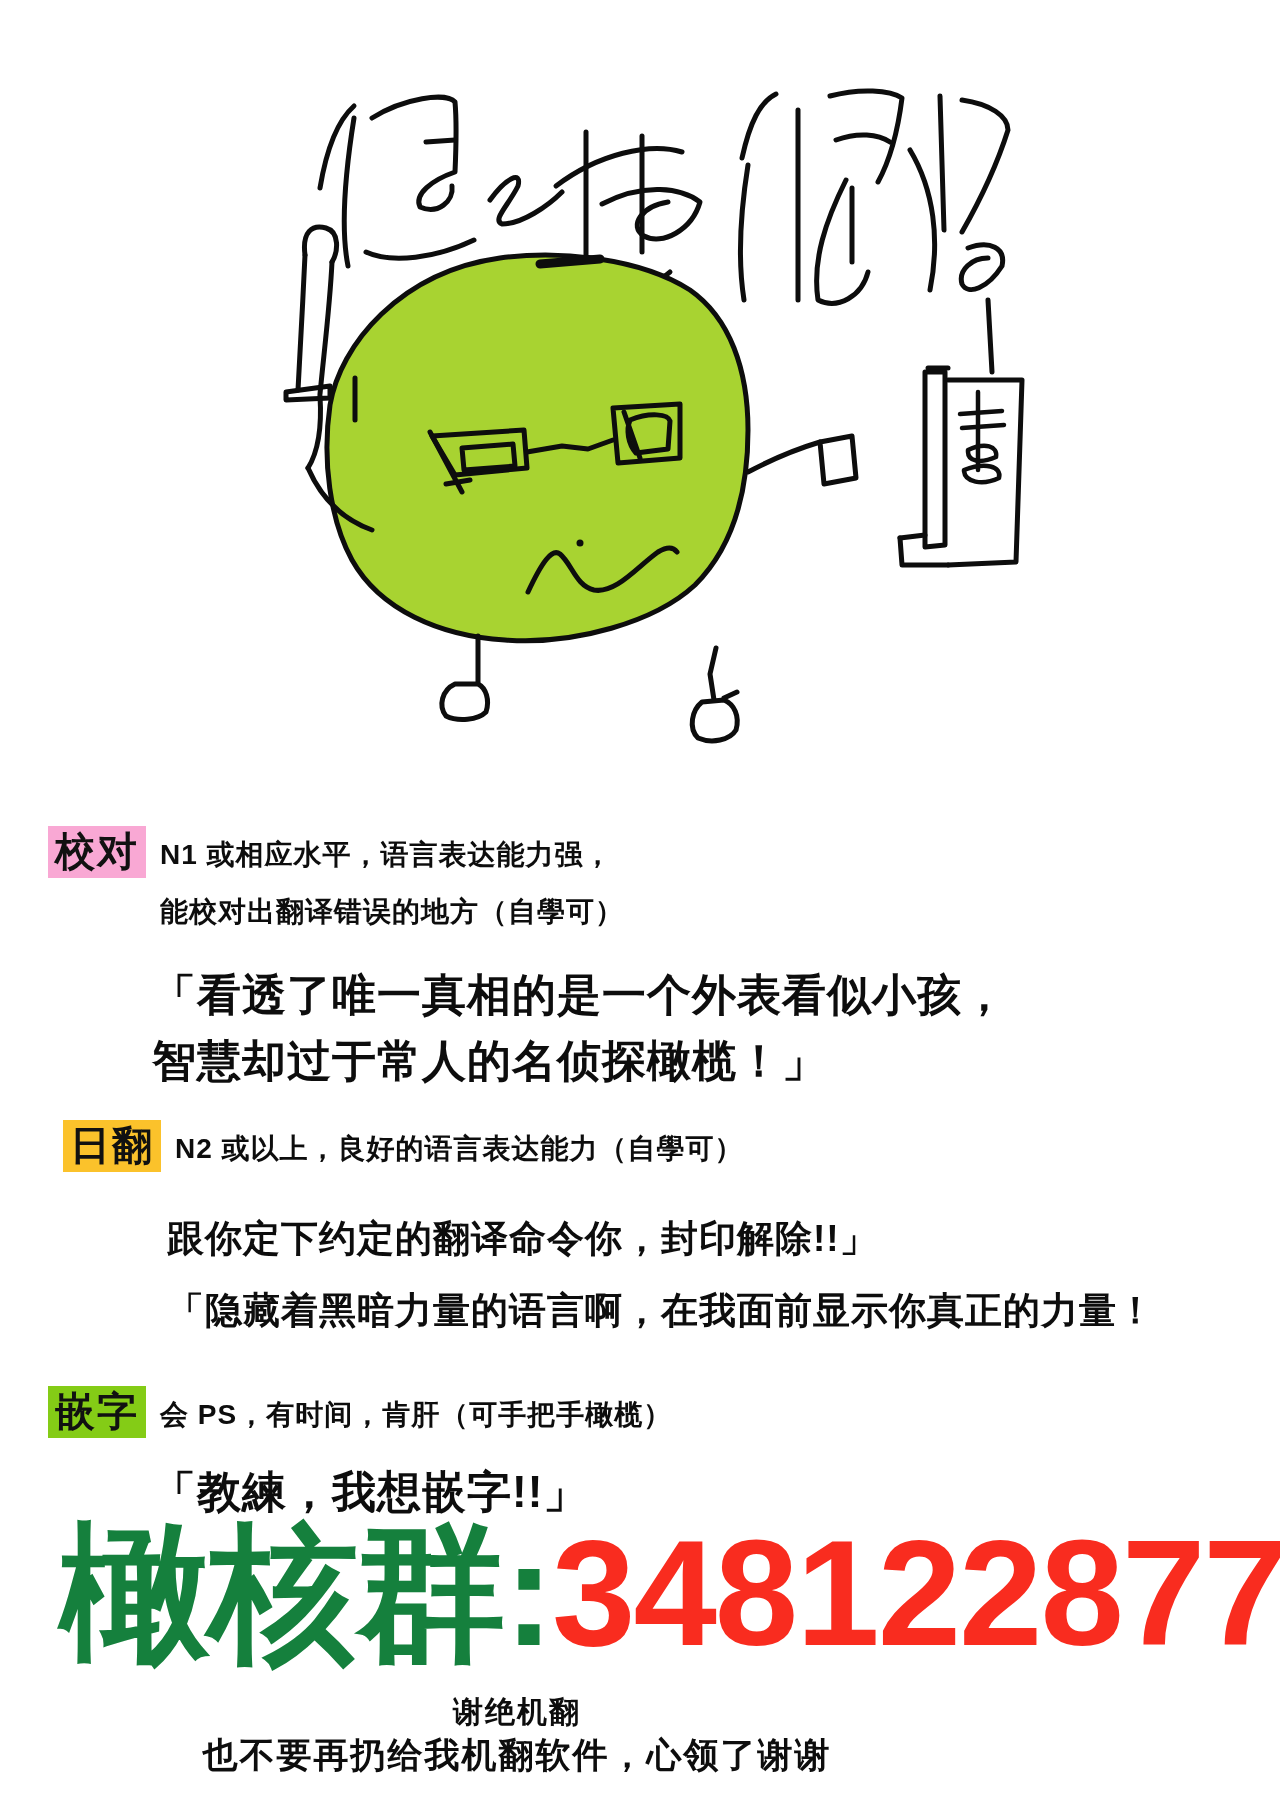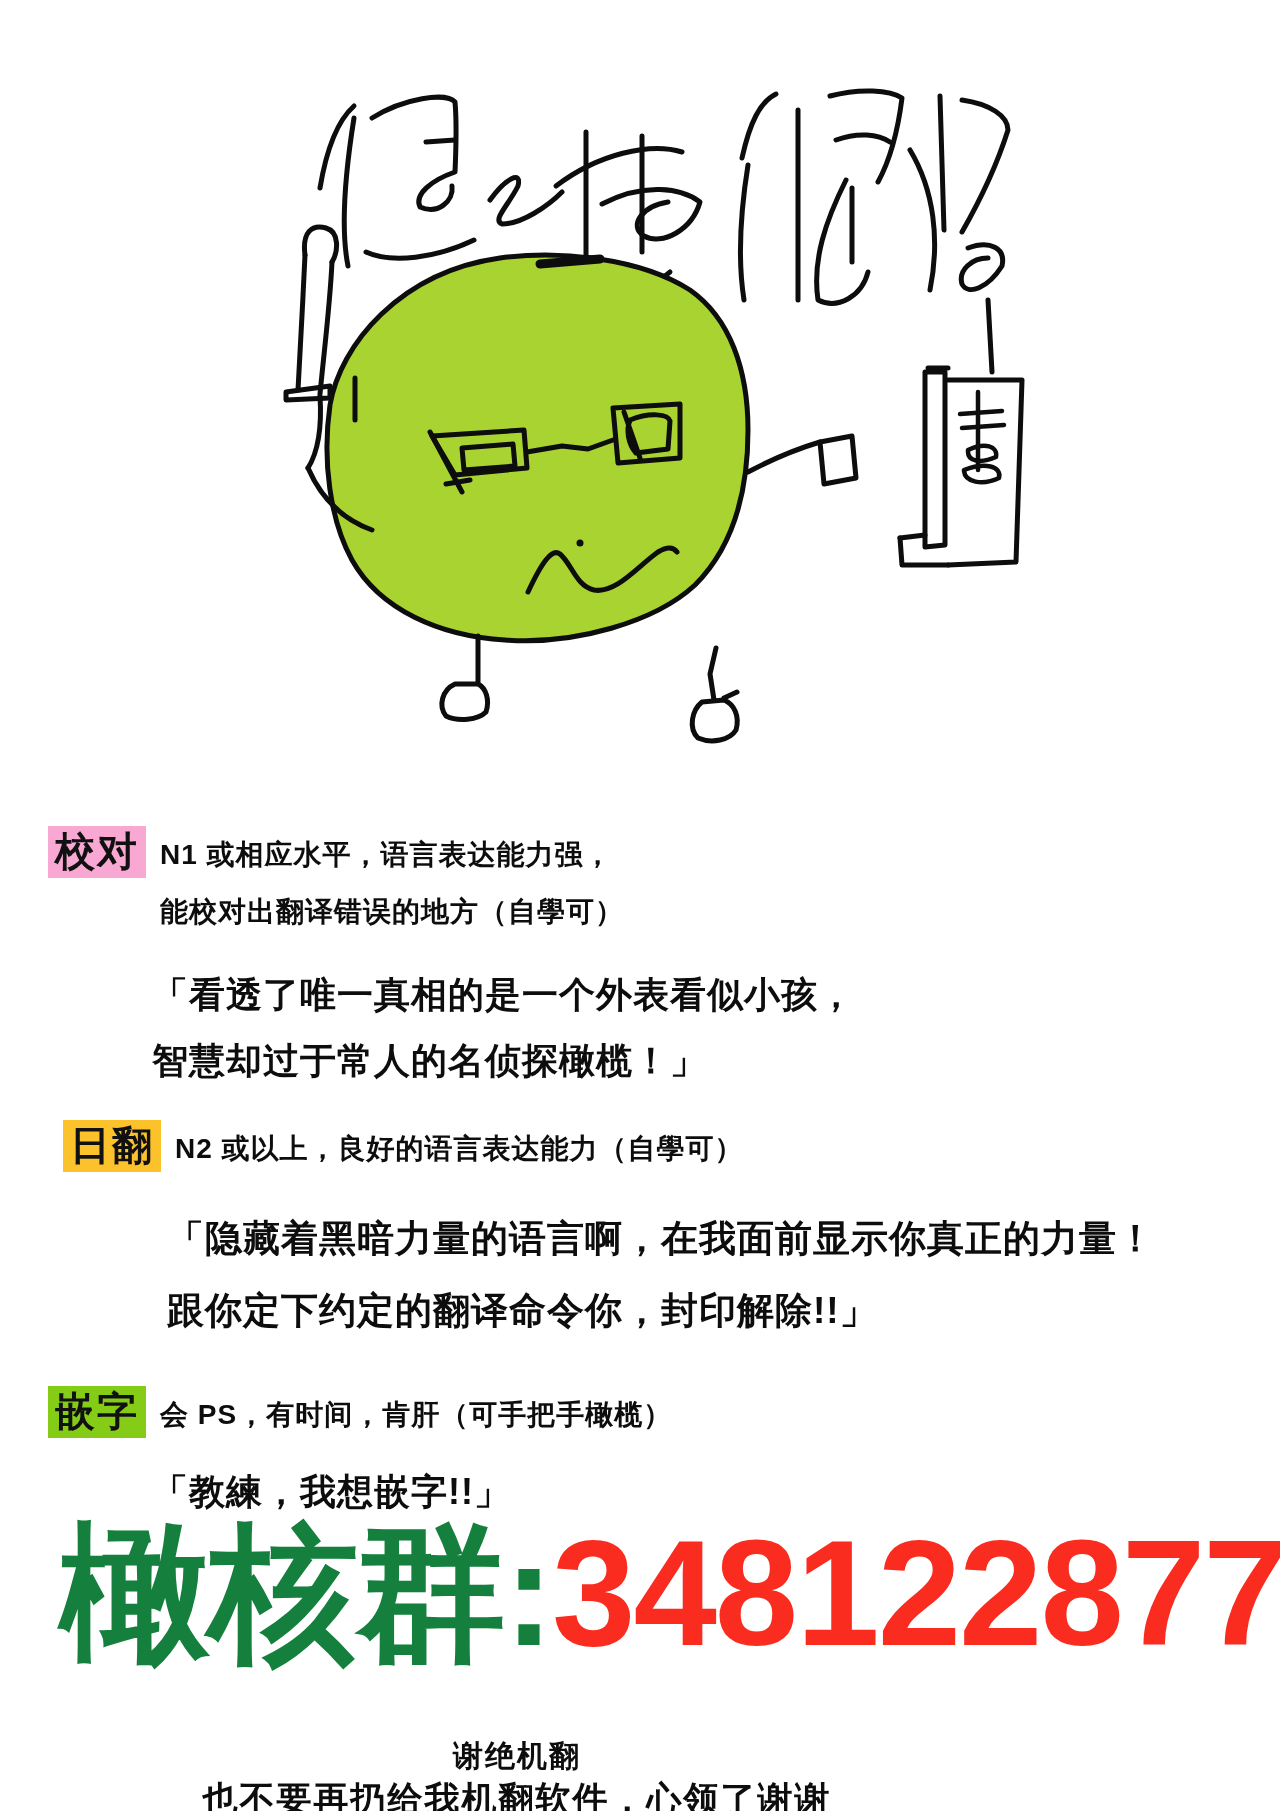--- a/index.html
+++ b/index.html
@@ -23,21 +23,21 @@
     letter-spacing:2px;
     color:#111111;
   }
   .req-text{display:flex;flex-direction:column;}
   .req-line{
     font-size:28px;font-weight:900;line-height:57px;
     letter-spacing:1px;white-space:nowrap;
   }
   .quotes{margin-left:104px;}
   .quote-line{
-    font-size:36px;font-weight:900;line-height:66px;
+    font-size:44px;font-weight:900;line-height:66px;
     letter-spacing:1px;white-space:nowrap;
   }
   .s1{top:826px;}
   .s1 .quotes{margin-top:22px;}
   .s2{top:1120px;margin-left:15px;}
   .s2 .quotes{margin-top:26px;}
   .s2 .quote-line{line-height:72px;font-size:37px;}
   .s3{top:1386px;}
   .s3 .quotes{margin-top:16px;}
 
@@ -46,21 +46,21 @@
     font-size:150px;font-weight:900;letter-spacing:-2px;
     white-space:nowrap;line-height:170px;
   }
   .group-label{color:#15803d;text-align:right;}
   .group-number{}
 
   .footer{
     position:absolute;left:0;top:1692px;width:1034px;
     text-align:center;
   }
-  .footer-line1{font-size:30px;font-weight:900;letter-spacing:2px;line-height:40px;margin-top:44px;}
+  .footer-line1{font-size:30px;font-weight:900;letter-spacing:2px;line-height:40px;}
   .footer-line2{font-size:35px;font-weight:900;letter-spacing:2px;line-height:46px;}
 </style>
 </head>
 <body>
 
 <div class="page">
 
   <div class="doodle-wrap">
     <svg viewBox="0 0 1280 760" xmlns="http://www.w3.org/2000/svg">
 
@@ -172,22 +172,22 @@
   </div>
 
   <div class="section s2">
     <div class="req-row">
       <span class="tag" style="background-color: rgb(251, 194, 43);">日翻</span>
       <div class="req-text">
         <div class="req-line">N2 或以上，良好的语言表达能力（自學可）</div>
       </div>
     </div>
     <div class="quotes">
+      <div class="quote-line">跟你定下约定的翻译命令你，封印解除!!」</div>
       <div class="quote-line">「隐藏着黑暗力量的语言啊，在我面前显示你真正的力量！</div>
-      <div class="quote-line">跟你定下约定的翻译命令你，封印解除!!」</div>
     </div>
   </div>
 
   <div class="section s3">
     <div class="req-row">
       <span class="tag" style="background-color: #84cc16;">嵌字</span>
       <div class="req-text">
         <div class="req-line">会 PS，有时间，肯肝（可手把手橄榄）</div>
       </div>
     </div>

